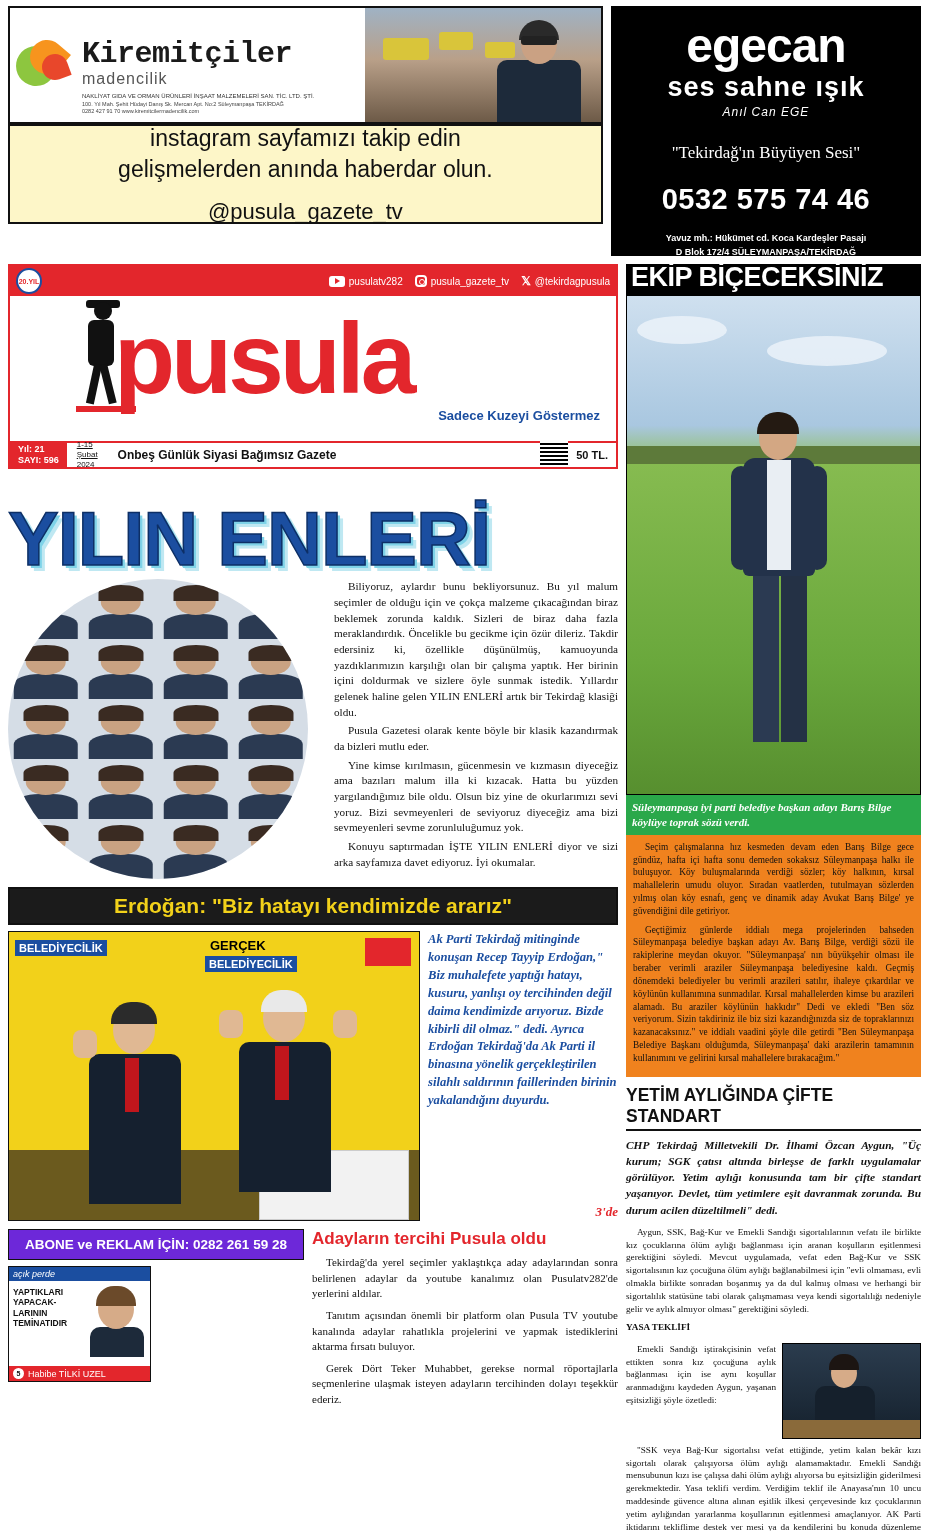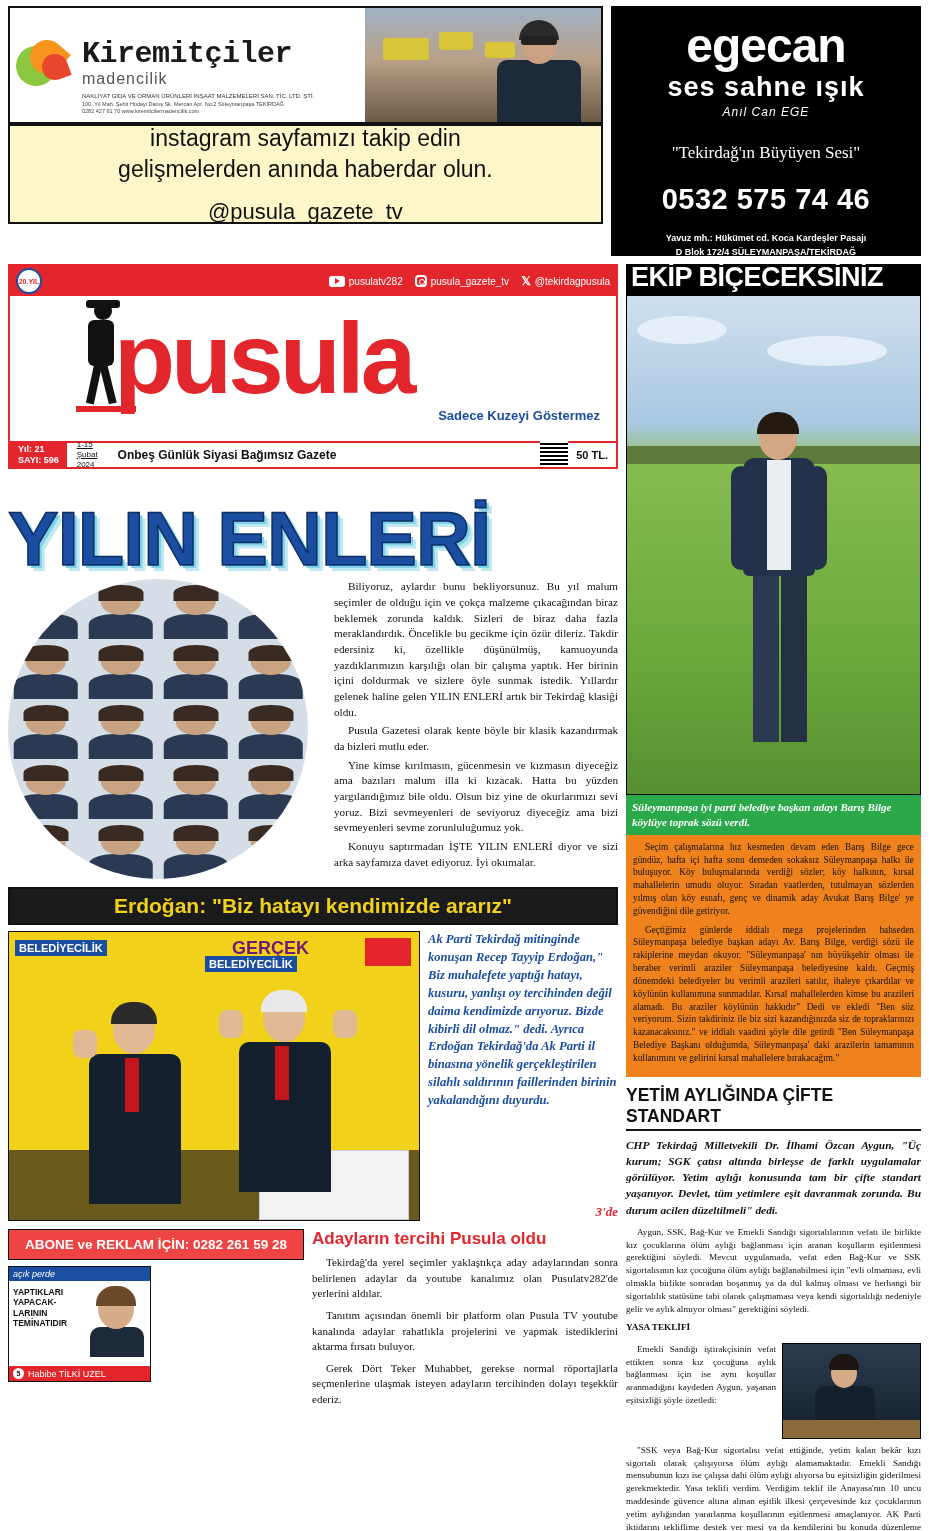--- a/index.html
+++ b/index.html
@@ -194,21 +194,21 @@
     width:610px; margin-top:8px; border:2px solid #111; background:#1b1b1b; color:#f2d11a;
     font-family:"Liberation Sans", sans-serif; font-weight:bold; font-size:21px;
     padding:5px 8px; text-align:center;
   }
   .erdo-block { width:610px; display:flex; gap:8px; margin-top:6px; }
   .erdo-photo {
     width:412px; height:290px; background:#f2d11a; border:1px solid #111; position:relative; overflow:hidden;
   }
   .erdo-photo .banner { position:absolute; background:#ffffff; color:#1b4ea0; font-family:"Liberation Sans", sans-serif; font-weight:bold; }
   .erdo-photo .bn1 { left:6px; top:8px; font-size:11px; padding:2px 4px; background:#1b4ea0; color:#fff; }
-  .erdo-photo .bn2 { left:218px; top:4px; font-size:18px; padding:2px 5px; background:#f2d11a; color:#701a75; }
+  .erdo-photo .bn2 { left:196px; top:4px; font-size:13px; padding:2px 5px; background:#f2d11a; color:#000000; }
   .erdo-photo .bn3 { left:196px; top:24px; font-size:11px; padding:2px 4px; background:#1b4ea0; color:#fff; }
   .erdo-photo .flag { position:absolute; right:8px; top:6px; width:46px; height:28px; background:#e3262c; }
   .erdo-photo .crowd { position:absolute; left:0; right:0; bottom:0; height:70px; background:#6b5a1e; }
   .erdo-photo .man1 { position:absolute; left:70px; top:74px; width:110px; height:200px; }
   .erdo-photo .man2 { position:absolute; left:220px; top:62px; width:120px; height:212px; }
   .erdo-photo .mh { position:absolute; left:34px; top:0; width:42px; height:48px; border-radius:50%; background:#e0b893; }
   .erdo-photo .mhair { position:absolute; left:32px; top:-4px; width:46px; height:22px; border-radius:20px 20px 0 0; background:#e9e9e9; }
   .erdo-photo .msuit { position:absolute; left:10px; top:48px; width:92px; height:150px; background:#15202f; border-radius:10px 10px 0 0; }
   .erdo-photo .mtie { position:absolute; left:46px; top:52px; width:14px; height:54px; background:#c0161c; }
   .erdo-photo .hand { position:absolute; width:24px; height:28px; background:#e0b893; border-radius:8px; }
@@ -216,21 +216,21 @@
   .erdo-caption {
     flex:1; font-family:"Liberation Serif", serif; font-style:italic; font-weight:bold;
     font-size:12.6px; color:#1b4ea0; line-height:1.42; position:relative;
   }
   .erdo-caption .ref { position:absolute; right:0; bottom:0; color:#e3262c; font-size:13px; }
 
   
   .bottom-left { width:610px; display:flex; gap:8px; margin-top:8px; }
   .abone-col { width:296px; }
   .abone-bar {
-    background:#ef4444; color:#fff; font-family:"Liberation Sans", sans-serif; font-weight:bold;
+    background:#6d28d9; color:#fff; font-family:"Liberation Sans", sans-serif; font-weight:bold;
     font-size:13.5px; text-align:center; padding:7px 4px; border:1px solid #111;
   }
   .mini-ads { display:flex; gap:6px; margin-top:6px; }
   .mini-ad { width:143px; border:1px solid #111; background:#fff; position:relative; height:116px; overflow:hidden; }
   .mini-ad .ma-head { background:#e3262c; color:#fff; font-family:"Liberation Sans", sans-serif; font-style:italic; font-size:9px; padding:2px 4px; }
   .mini-ad.blue .ma-head { background:#1b4ea0; }
   .mini-ad .ma-text { font-family:"Liberation Sans", sans-serif; font-weight:bold; font-size:11px; padding:6px 4px; width:78px; line-height:1.2; }
   .mini-ad.blue .ma-text { font-size:8.5px; }
   .mini-ad .ma-face { position:absolute; right:4px; top:22px; width:58px; height:66px; }
   .mini-ad .ma-face .f-h { position:absolute; left:10px; top:0; width:36px; height:40px; border-radius:50%; background:#d6ab88; }

